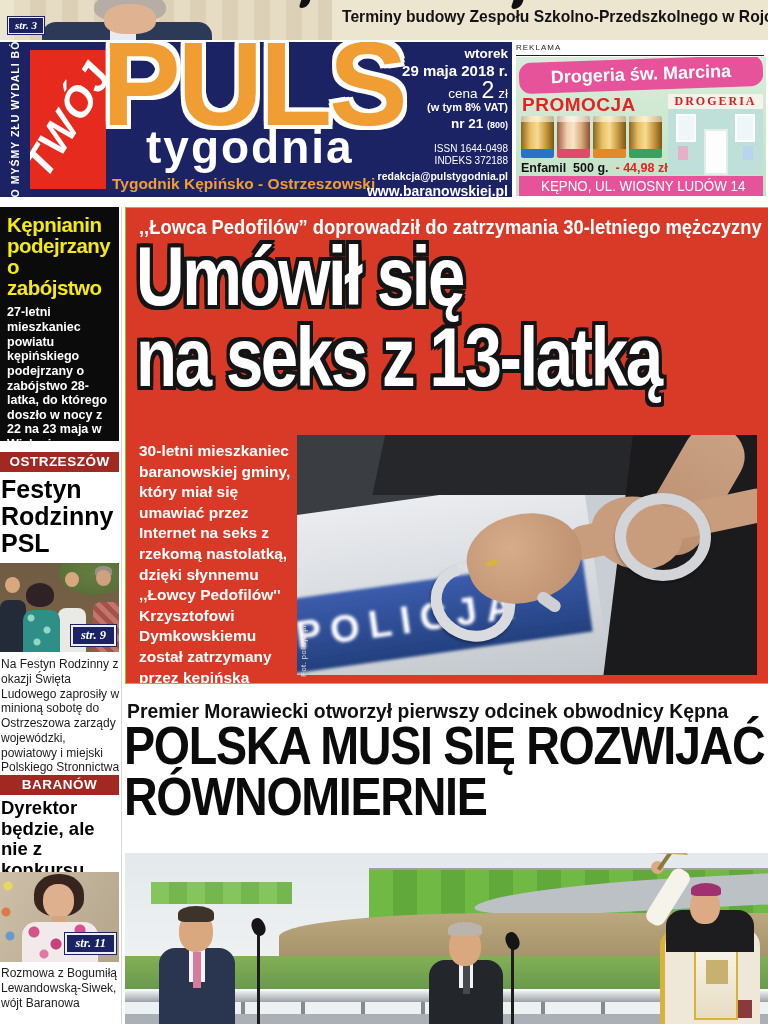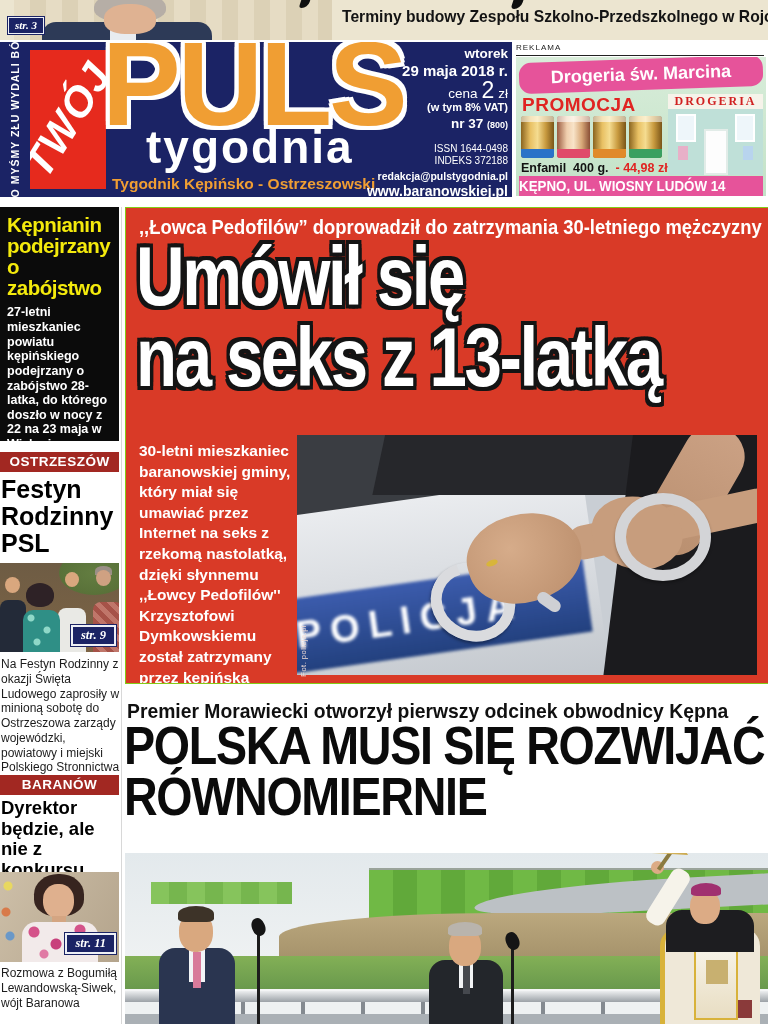--- a/index.html
+++ b/index.html
@@ -66,22 +66,22 @@
   .ad-p1{top:104px;}
   .ad-p2{top:119px;}
   .ad-store{position:absolute;left:152px;top:37px;right:3px;bottom:21px;background:#bfe0d8;overflow:hidden;}
   .store-sign{position:absolute;left:0;right:0;top:0;height:15px;background:#f6f3ea;display:flex;align-items:center;justify-content:center;
     font-family:"Liberation Serif",serif;font-weight:700;font-size:12px;letter-spacing:2px;color:#d02020;}
   .store-door{position:absolute;left:36px;bottom:0;width:24px;height:46px;background:#fdfdfd;border:2px solid #e2ece8;}
   .store-win{position:absolute;top:20px;width:20px;height:28px;background:#eef6fa;border:2px solid #fff;}
   .sw1{left:8px;} .sw2{right:8px;}
   .store-poster{position:absolute;width:10px;height:14px;}
   .sp1{left:10px;top:52px;background:#e8b0c8;} .sp2{right:10px;top:52px;background:#b8d4ee;}
-  .ad-footer{position:absolute;left:3px;right:3px;bottom:0;height:20px;background:#e6539a;display:flex;align-items:center;justify-content:flex-start;
-    color:#fff;font-size:14.5px;font-weight:700;}
+  .ad-footer{position:absolute;left:3px;right:3px;bottom:0;height:20px;background:#e6539a;display:flex;align-items:center;justify-content:flex-end;
+    color:#fff;font-size:14.5px;font-weight:400;}
 
   
   .page-badge{position:absolute;background:#1b2365;color:#fff;font-style:italic;font-weight:700;font-size:12.5px;line-height:1;
     padding:2px 8px 3px;border:2px solid #eef0f6;box-shadow:0 0 0 1px #1b2365;font-family:"Liberation Serif",serif;white-space:nowrap;}
   .ts-badge{font-size:11px;padding:2px 6px;border-width:1px;}
 
   
   .crime-box{position:absolute;left:0;top:207px;width:119px;height:234px;background:#0b0b0b;padding:7px 7px 6px 7px;overflow:hidden;}
   .crime-title{color:#f4ea0c;font-size:20.5px;font-weight:800;line-height:1.03;letter-spacing:-.5px;}
   .crime-body{margin-top:7px;color:#fff;font-size:12.5px;font-weight:700;line-height:1.17;}
@@ -225,21 +225,21 @@
       <div class="mh-tagline">Tygodnik Kępińsko - Ostrzeszowski</div>
       <div class="issue">
         <div class="wk">wtorek</div>
         <div class="dt">29 maja 2018 r.</div>
         <div class="price-row">
           <span class="lbl">cena</span>
           <span class="val">2</span>
           <span class="cur">zł</span>
         </div>
         <div class="vat">(w tym 8% VAT)</div>
-        <div class="nr"><span>nr 37</span> <small>(800)</small></div>
+        <div class="nr"><span>nr 21</span> <small>(800)</small></div>
         <div class="issn">ISSN 1644-0498</div>
         <div class="idx">INDEKS 372188</div>
         <div class="email">redakcja@pulstygodnia.pl</div>
         <div class="web">www.baranowskiej.pl</div>
       </div>
     </div>
 
     <div class="reklama">REKLAMA</div>
     <div class="ad-box">
       <div class="ad-header">Drogeria św. Marcina</div>
@@ -253,21 +253,21 @@
           </div>
         <div class="can c3">
             <div class="band"></div>
           </div>
         <div class="can c4">
             <div class="band"></div>
           </div>
       </div>
       <div class="ad-price ad-p1">
         <span>Enfamil</span>&nbsp;
-        <span>400 g.</span>&nbsp;
+        <span>500 g.</span>&nbsp;
         <span class="p">- 44,98 zł</span>
       </div>
       <div class="ad-price ad-p2">
         <span>Enfamil</span>&nbsp;
         <span>1200 g.</span>&nbsp;
         <span class="p">- 64,45 zł</span>
       </div>
       <div class="ad-store">
         <div class="store-sign">DROGERIA</div>
         <div class="store-win sw1"></div>

